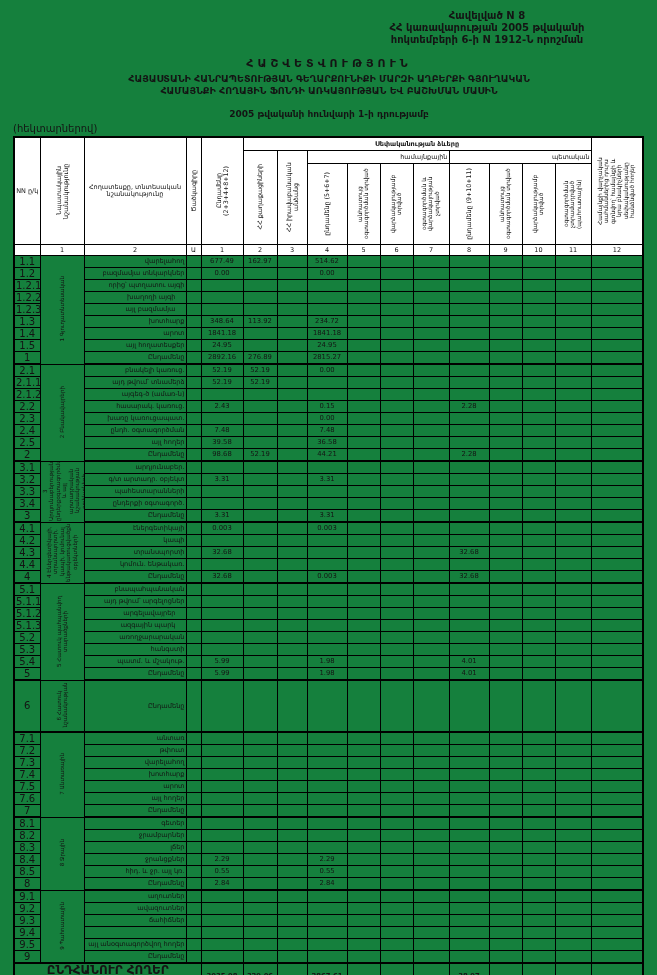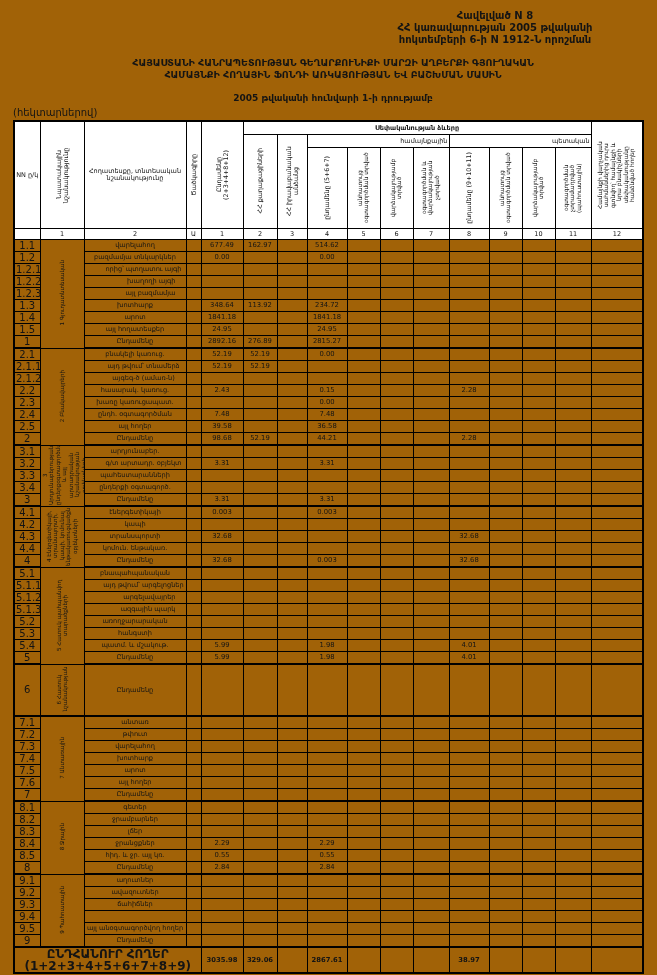--- a/index.html
+++ b/index.html
@@ -1,19 +1,19 @@
 <!DOCTYPE html>
 <html><head>
 <meta charset="utf-8">
 <style>
   html,body{margin:0;padding:0;background:#e8e8e4;}
   .page{
-    width:657px;height:975px;margin:0 auto;background:#a16207;color:#141414;
+    width:657px;height:975px;margin:0 auto;background:#15803d;color:#141414;
     font-family:"DejaVu Sans",sans-serif;position:relative;box-sizing:border-box;
-    padding:10px 4px 6px 13px;overflow:hidden;
+    padding:10px 12px 6px 13px;overflow:hidden;
   }
   
   .appendix{width:300px;margin-left:auto;margin-right:8px;text-align:center;
     font-weight:bold;font-size:10px;line-height:1.22;}
   
   .titleblock{text-align:center;margin-top:10px;font-weight:bold;}
   .t-main{font-size:11px;letter-spacing:4px;}
   .t-sub{font-size:9.5px;margin-top:3px;line-height:1.3;}
   .t-date{font-size:9px;margin-top:12px;}
   .units{font-size:10px;text-align:left;padding-right:6px;margin-top:4px;}
@@ -29,41 +29,42 @@
   thead .cnum th{height:10px;font-size:6.5px;}
   .vert{writing-mode:vertical-rl;transform:rotate(180deg);display:inline-block;
     max-height:78px;line-height:1.12;white-space:normal;font-size:5.8px;}
   .vert.big{font-size:6.3px;}
   tbody td{font-size:6.8px;height:11px;line-height:1;vertical-align:middle;
     border-top:1px solid #5a5a5a;border-bottom:1px solid #5a5a5a;}
   td.nn{text-align:center;font-size:10px;}
   td.sec{text-align:center;vertical-align:middle;}
   .secname{writing-mode:vertical-rl;transform:rotate(180deg);display:inline-block;
     font-size:5.6px;line-height:1.15;max-height:100%;white-space:normal;}
-  td.lab{text-align:center;padding-left:2px;font-size:6.6px;}
+  td.lab{text-align:right;padding-left:2px;font-size:6.6px;}
   td.lab.ind1{padding-left:18px;}
   td.lab.ind2{text-align:right;padding-right:10px;}
   td.lab.tlab{font-weight:normal;}
   td.num{text-align:center;font-size:6.8px;}
   tr.trow td{border-top:1.5px solid #000;border-bottom:2px solid #000;}
   tr.grand td{border-top:2px solid #000;border-bottom:2px solid #000;height:16px;font-weight:bold;}
   td.glab{text-align:center;font-size:12px;}
 </style>
 </head>
 <body>
 
 <div class="page">
 
   <div class="appendix">
     <div>Հավելված N 8</div>
     <div>ՀՀ կառավարության 2005 թվականի</div>
     <div>հոկտեմբերի 6-ի N 1912-Ն որոշման</div>
   </div>
 
   <div class="titleblock">
+    <div class="t-main">ՀԱՇՎԵՏՎՈՒԹՅՈՒՆ</div>
     <div class="t-sub">
       <div>ՀԱՅԱՍՏԱՆԻ ՀԱՆՐԱՊԵՏՈՒԹՅԱՆ ԳԵՂԱՐՔՈՒՆԻՔԻ ՄԱՐԶԻ ԱՂԲԵՐՔԻ ԳՅՈՒՂԱԿԱՆ</div>
       <div>ՀԱՄԱՅՆՔԻ ՀՈՂԱՅԻՆ ՖՈՆԴԻ ԱՌԿԱՅՈՒԹՅԱՆ ԵՎ ԲԱՇԽՄԱՆ ՄԱՍԻՆ</div>
     </div>
     <div class="t-date">2005 թվականի հունվարի 1-ի դրությամբ</div>
   </div>
 
   <div class="units">(հեկտարներով)</div>
 
   <table class="land">

